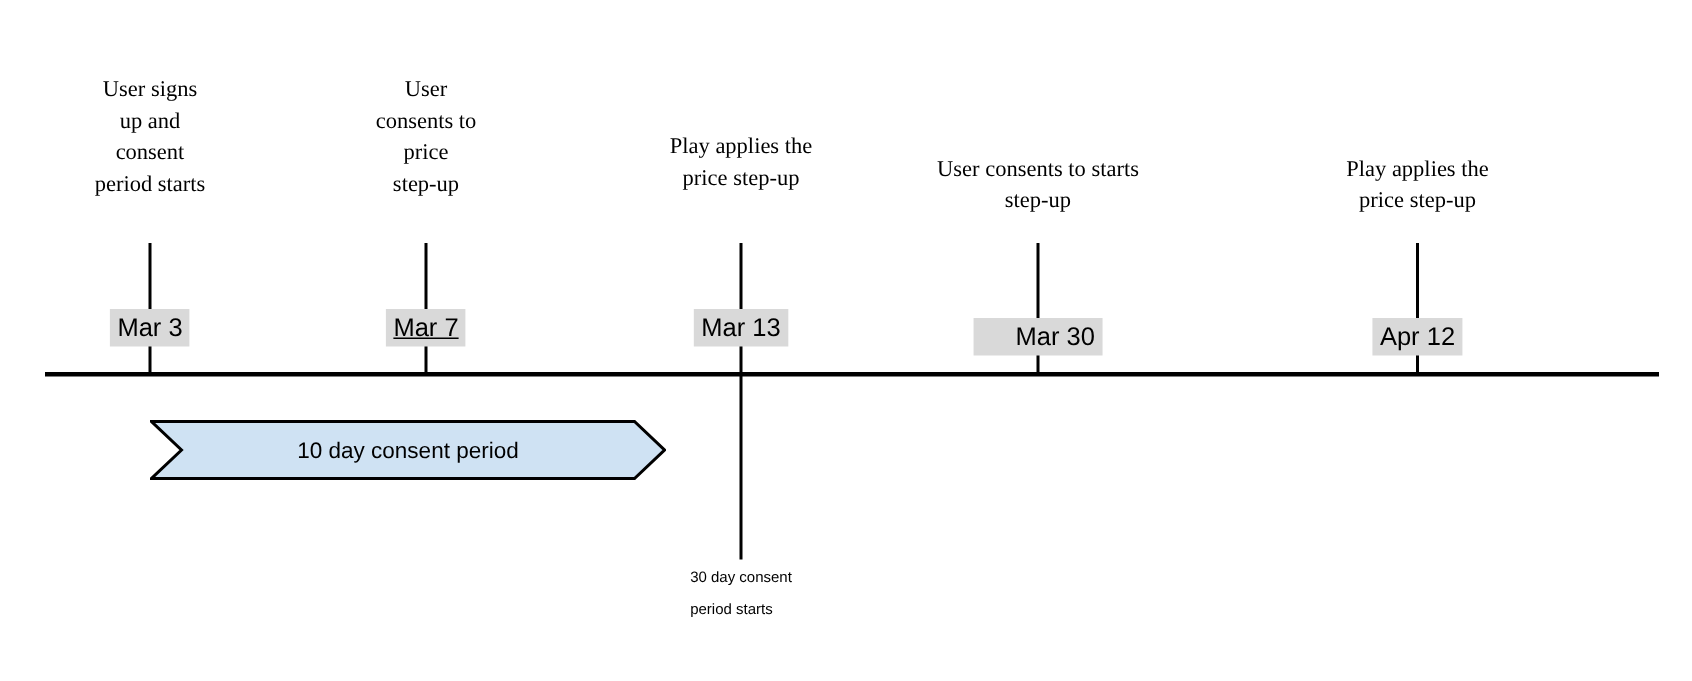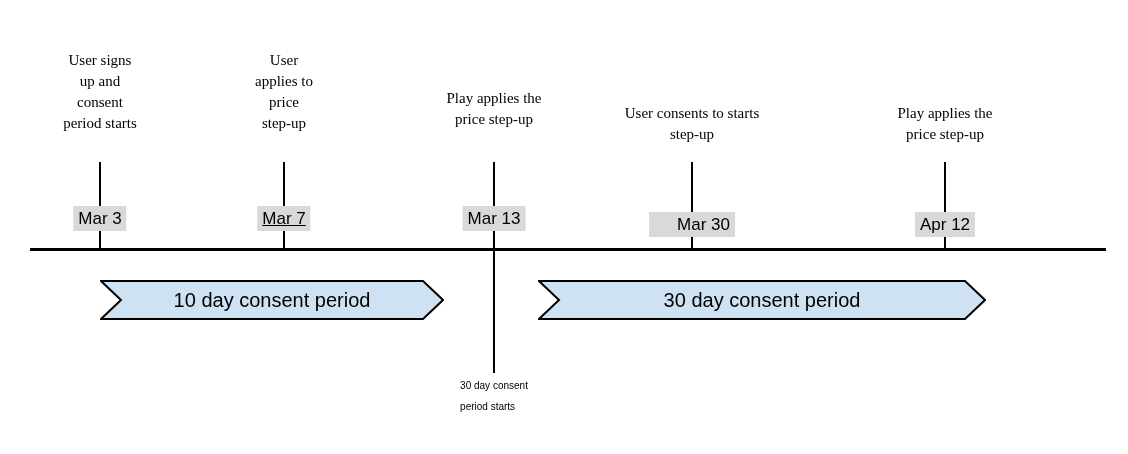--- a/index.html
+++ b/index.html
@@ -69,21 +69,21 @@
   }
   .banner-label {
     position: absolute;
     left: 0;
     top: 0;
     width: 100%;
     height: 100%;
     display: flex;
     align-items: center;
     justify-content: center;
-    font-size: 20px;
+    font-size: 15px;
   }
   .below-note {
     position: absolute;
     transform: translateX(-50%);
     text-align: left;
     white-space: pre-line;
     font-size: 10px;
     line-height: 21px;
   }
 </style>
@@ -95,21 +95,21 @@
   <div class="axis"></div>
 
   <div class="caption" style="left:100px; top:50px;">User signs
 up and
 consent
 period starts</div>
   <div class="tick" style="left:99px;"></div>
   <div class="date-badge" style="left:100px; top:206px;">Mar 3</div>
 
   <div class="caption" style="left:284px; top:50px;">User
-applies to
+consents to
 price
 step-up</div>
   <div class="tick" style="left:283px;"></div>
   <div class="date-badge" style="left:284px; top:206px;text-decoration:underline;">Mar 7</div>
 
   <div class="caption" style="left:494px; top:88px;">Play applies the
 price step-up</div>
   <div class="tick long" style="left:493px;"></div>
   <div class="date-badge" style="left:494px; top:206px;">Mar 13</div>
   <div class="below-note" style="left:494px; top:375px;">30 day consent
@@ -125,20 +125,14 @@
   <div class="tick" style="left:944px;"></div>
   <div class="date-badge" style="left:945px; top:212px;">Apr 12</div>
 
   <div class="banner" style="left:100px; width:344px;">
     <svg viewBox="0 0 344 40" preserveAspectRatio="none">
       <polygon points="1,1 323,1 343,20 323,39 1,39 21,20" fill="#cfe2f3"></polygon>
     </svg>
     <div class="banner-label">10 day consent period</div>
   </div>
 
-  <div class="banner" style="left:538px; width:448px;">
-    <svg viewBox="0 0 448 40" preserveAspectRatio="none">
-      <polygon points="1,1 427,1 447,20 427,39 1,39 21,20" fill="#cfe2f3"></polygon>
-    </svg>
-    <div class="banner-label">30 day consent period</div>
-  </div>
 
 </div>
 
 </body></html>

